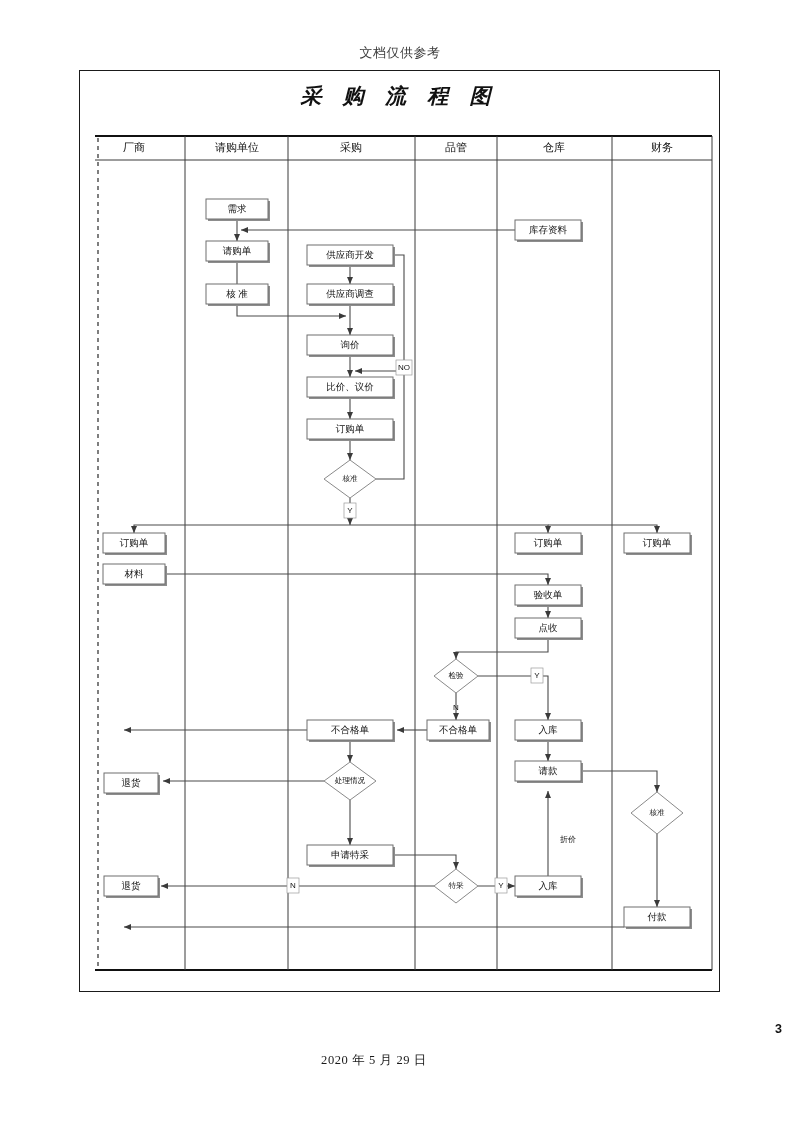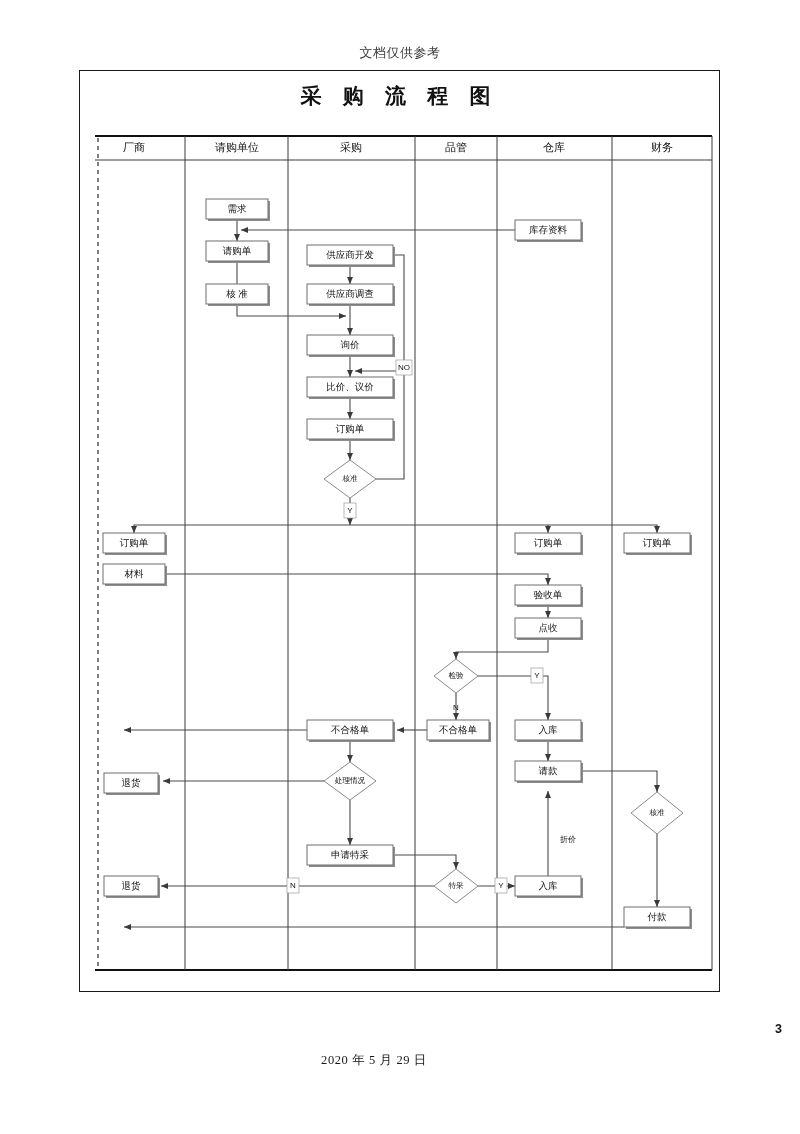--- a/index.html
+++ b/index.html
@@ -11,21 +11,21 @@
   #watermark{
     position:absolute;left:0;top:44px;width:800px;text-align:center;
     font-size:13px;color:#3b3b3b;letter-spacing:.5px;
   }
   #page-frame{
     position:absolute;left:79px;top:70px;width:641px;height:922px;
     border:1.4px solid #1a1a1a;box-sizing:border-box;background:#fff;
   }
   #doc-title{
     position:absolute;left:79px;top:82px;width:641px;text-align:center;
-    font-size:21px;letter-spacing:8px;font-weight:600;color:#111;
+    font-size:21px;letter-spacing:8px;font-weight:600;color:#111;font-style:italic;
   }
   #chart-area{position:absolute;left:0;top:0;width:725px;height:1134px;}
   #footer-date{
     position:absolute;left:0;top:1052px;width:748px;text-align:center;
     font-size:12.5px;color:#1a1a1a;letter-spacing:.6px;
   }
   #page-number{
     position:absolute;right:18px;top:1022px;font-size:12.5px;
     font-weight:bold;color:#111;font-family:"Liberation Sans",sans-serif;
   }

